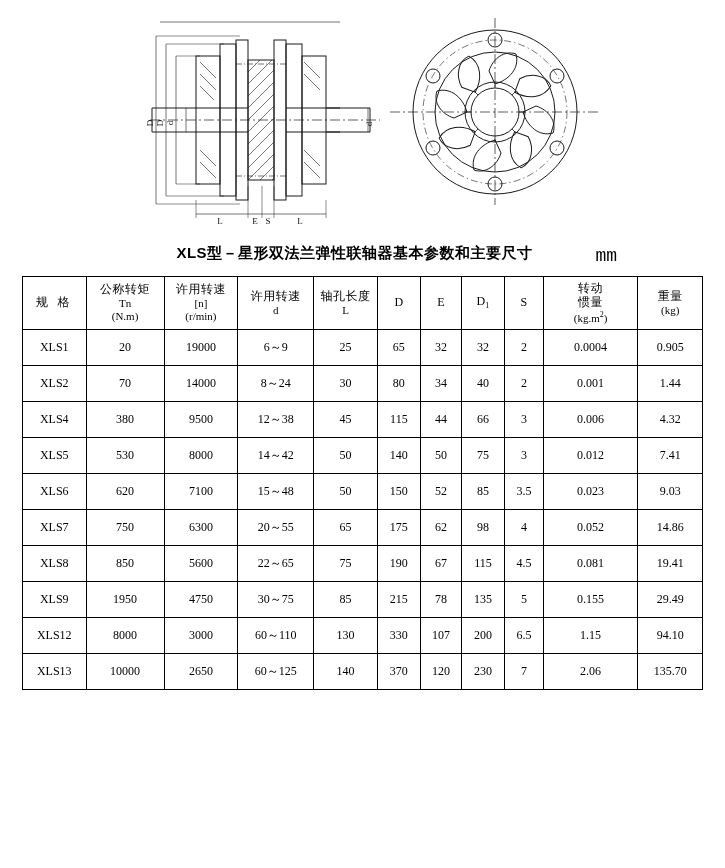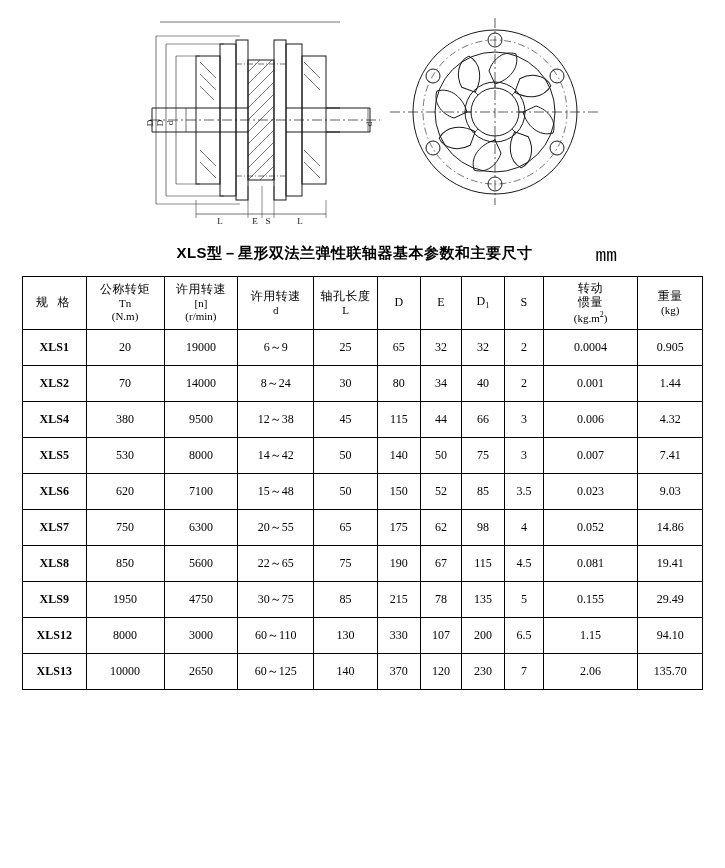--- a/index.html
+++ b/index.html
@@ -82,21 +82,20 @@
     font-family: "Liberation Sans", sans-serif;
     font-size: 12px;
     letter-spacing: 0.5px;
   }
   .hdr-sub {
     font-size: 11px;
     font-family: "Liberation Serif", serif;
   }
   .spec-name {
     font-size: 12.5px;
-    font-weight: bold;
   }
   .sp { letter-spacing: 3px; text-align: center; }
   sub { font-size: 8px; }
   sup { font-size: 8px; }
 </style>
 </head>
 <body>
 
 <div class="page">
 
@@ -350,21 +349,21 @@
           <tr>
             <td class="spec-name">XLS5</td>
             <td>530</td>
             <td>8000</td>
             <td>14～42</td>
             <td>50</td>
             <td>140</td>
             <td>50</td>
             <td>75</td>
             <td>3</td>
-            <td>0.007</td>
+            <td>0.012</td>
             <td>7.41</td>
           </tr>
           <tr>
             <td class="spec-name">XLS6</td>
             <td>620</td>
             <td>7100</td>
             <td>15～48</td>
             <td>50</td>
             <td>150</td>
             <td>52</td>

